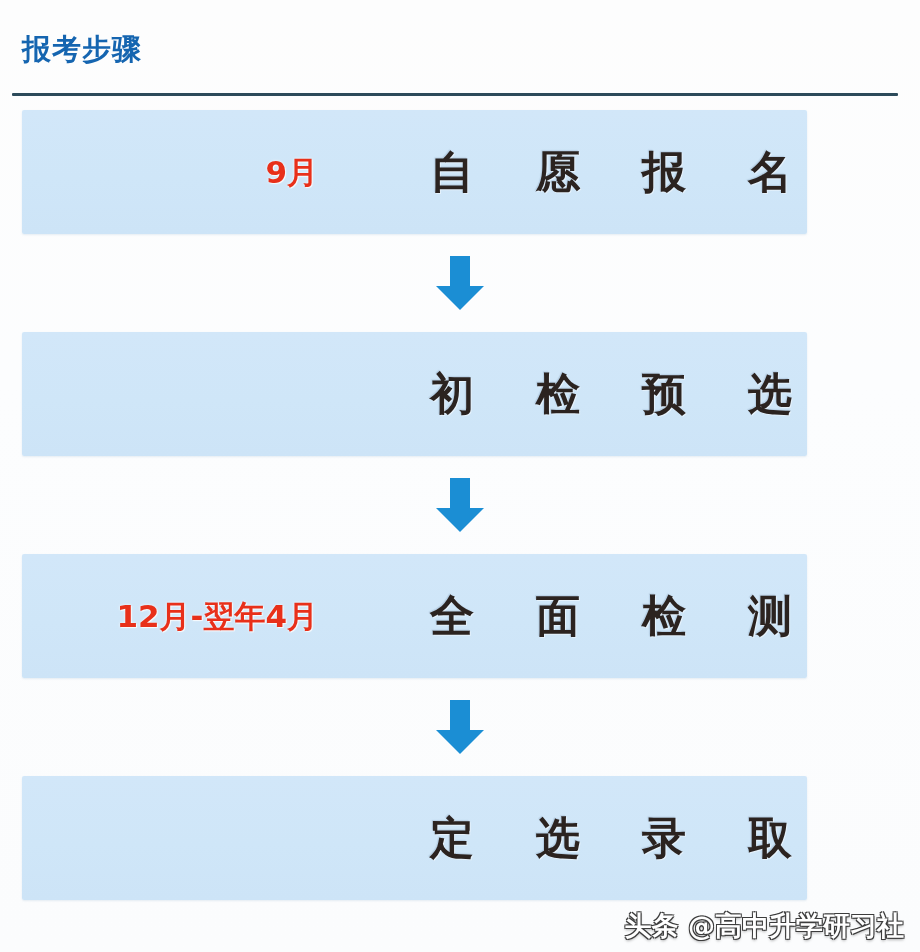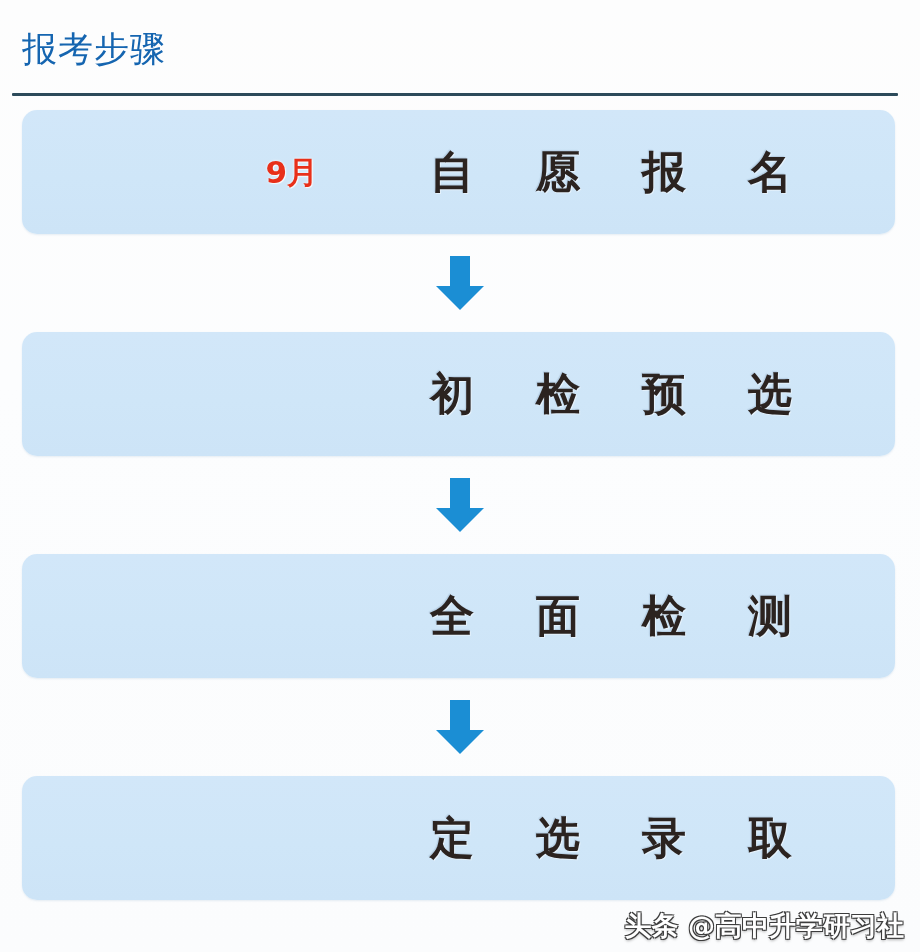--- a/index.html
+++ b/index.html
@@ -27,22 +27,22 @@
     position: absolute;
     left: 0;
     top: 0;
     width: 920px;
     height: 100px;
   }
   #page-title {
     position: absolute;
     left: 22px;
     top: 26px;
-    font-size: 35px;
-    font-weight: normal;
+    font-size: 29px;
+    font-weight: bold;
     line-height: 46px;
     letter-spacing: 1px;
     color: #1565b0;
     white-space: nowrap;
   }
   #title-divider {
     position: absolute;
     left: 12px;
     top: 93px;
     width: 886px;
@@ -60,23 +60,23 @@
   }
   .step-row {
     position: relative;
     width: 920px;
     height: 124px;
   }
   .step-box {
     position: absolute;
     left: 22px;
     top: 0;
-    width: 873px;
-    height: 124px;
-    border-radius: 15px;
+    width: 785px;
+    height: 124px;
+    border-radius: 2px;
     background: linear-gradient(180deg, #d2e7f9 0%, #cfe6f8 55%, #cde4f7 100%);
     box-shadow: 0 1px 2px rgba(120, 160, 195, 0.18);
   }
   .step-period {
     position: absolute;
     left: 60px;
     top: 0;
     width: 236px;
     height: 124px;
     display: flex;
@@ -198,20 +198,21 @@
   <div class="arrow-row">
     <div class="arrow-icon">
       <svg viewBox="0 0 52 54" xmlns="http://www.w3.org/2000/svg">
         <path d="M16 0 H36 V30 H50 L26 54 L2 30 H16 Z" fill="#1b8ed4"></path>
       </svg>
     </div>
   </div>
 
   <div class="step-row">
     <div class="step-box">
+      <div class="step-period">12月-翌年4月</div>
       <div class="step-label">
         <span>全</span>
         <span>面</span>
         <span>检</span>
         <span>测</span>
       </div>
     </div>
   </div>
 
   <div class="arrow-row">

